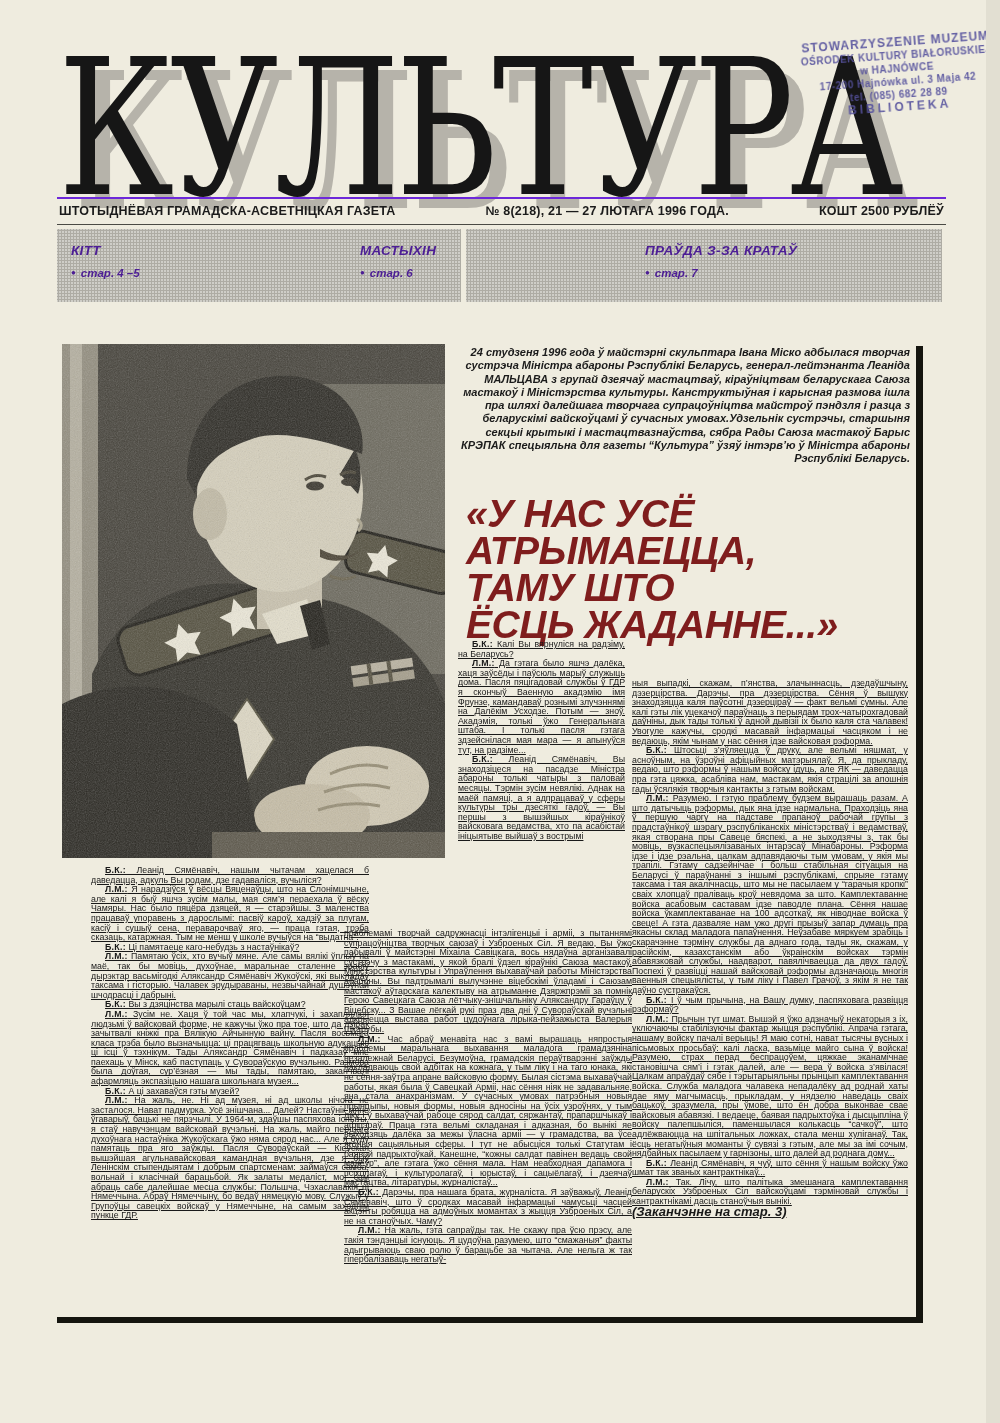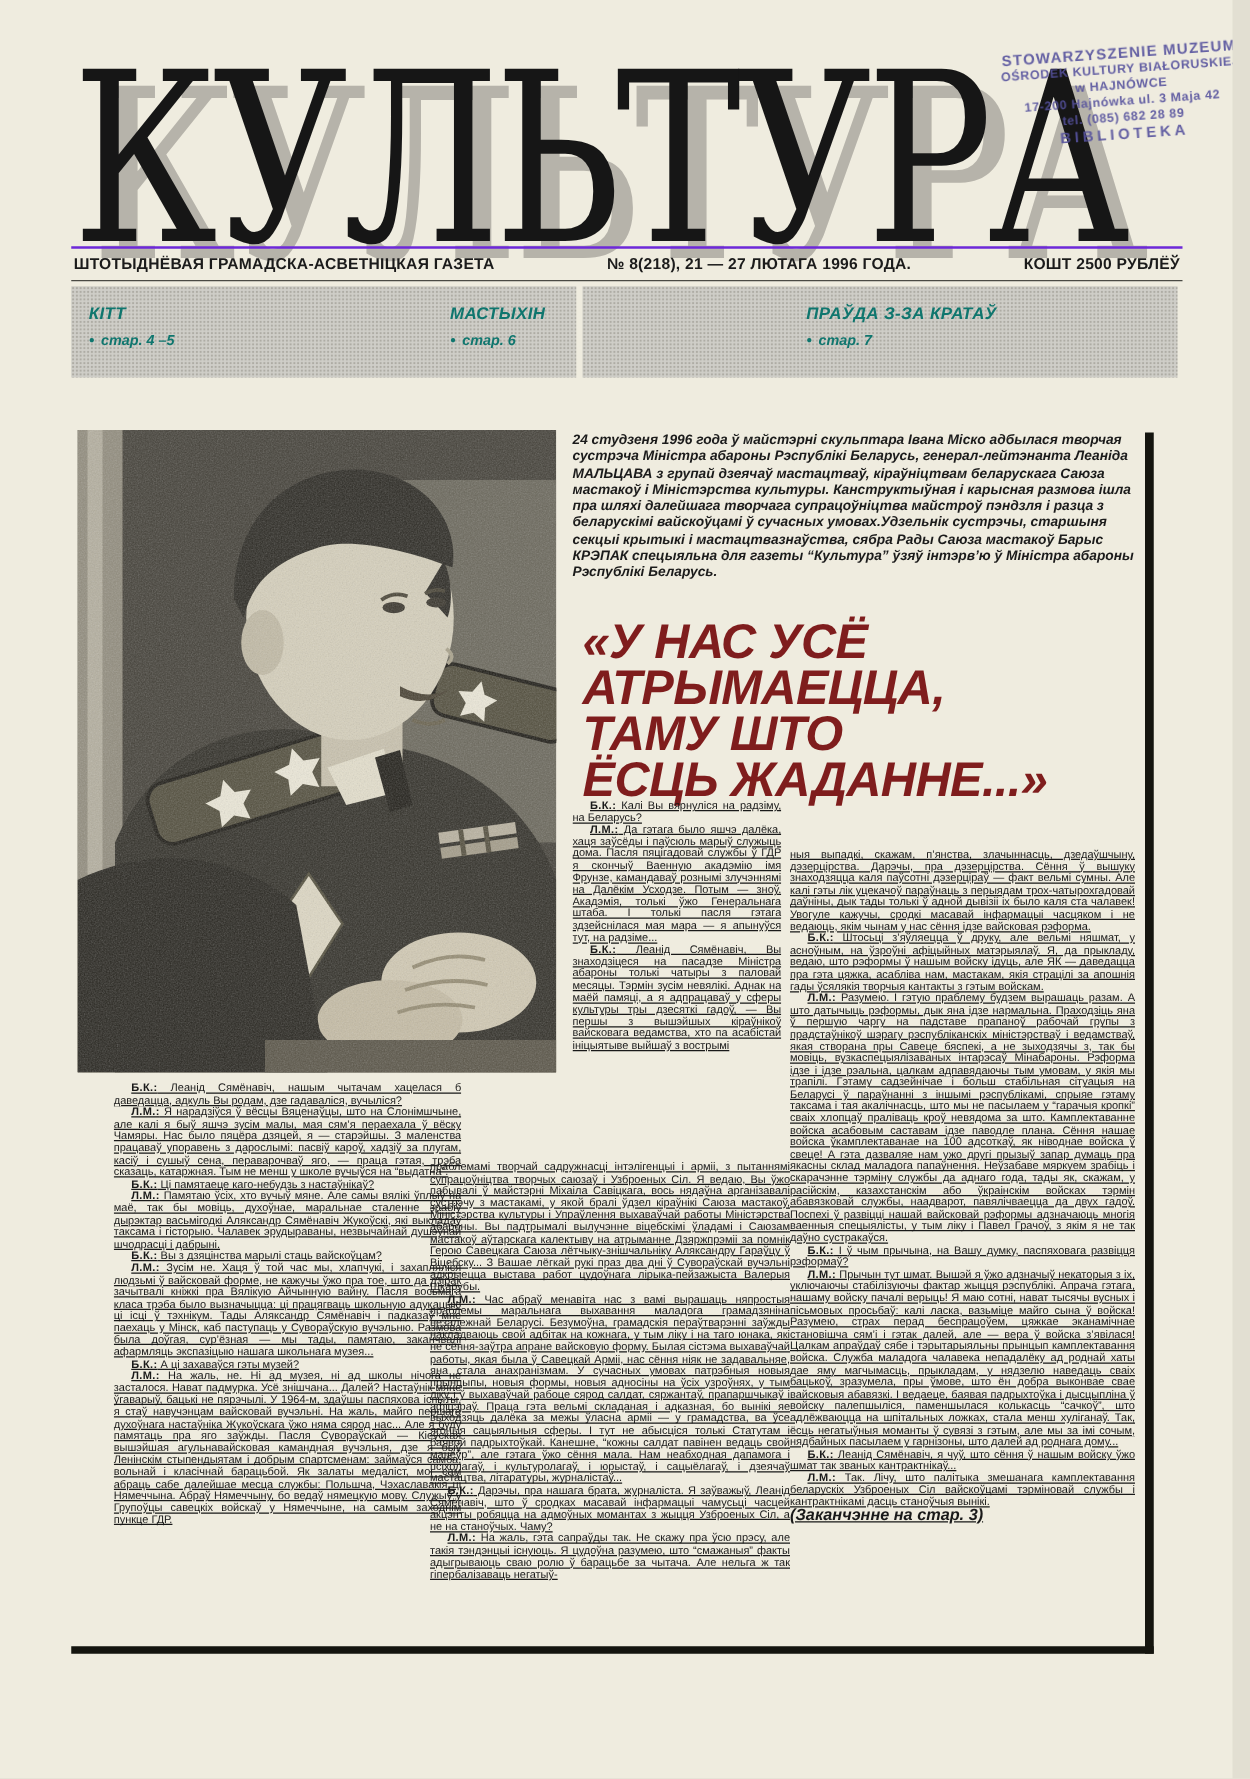--- a/index.html
+++ b/index.html
@@ -23,37 +23,37 @@
             justify-content:space-between;align-items:baseline;
             border-top:2px solid #6d28d9;border-bottom:1px solid #4a4a44;
             padding:5px 2px 6px 2px;font-weight:bold;font-size:12.5px;letter-spacing:.2px;}
 
   
   .teaser-box{position:absolute;top:229px;height:73px;background-color:#cfcec8;
               background-image:radial-gradient(#aeaca4 1px, rgba(0,0,0,0) 1.2px);
               background-size:3px 3px;}
   .teaser-box.b1{left:57px;width:404px;}
   .teaser-box.b2{left:466px;width:476px;}
-  .teaser{position:absolute;top:243px;font-style:italic;font-weight:bold;color:#0f766e;}
+  .teaser{position:absolute;top:243px;font-style:italic;font-weight:bold;color:#4c1d95;}
   .teaser .t-title{font-size:13.5px;letter-spacing:.3px;}
   .teaser .t-page{margin-top:9px;font-size:11.5px;}
   .teaser .t-bullet{font-size:8px;vertical-align:2px;margin-right:5px;}
   .teaser.p1{left:71px;} .teaser.p2{left:360px;} .teaser.p3{left:645px;}
 
   
   .frame-right{position:absolute;left:916px;top:346px;width:7px;height:977px;background:#15150f;}
   .frame-bottom{position:absolute;left:57px;top:1317px;width:866px;height:6px;background:#15150f;}
 
   
   .photo{position:absolute;left:62px;top:344px;width:383px;height:514px;}
   .photo svg{display:block;}
 
   
   .intro{position:absolute;left:458px;top:346px;width:452px;margin:0;
-         font-weight:bold;font-style:italic;font-size:11px;line-height:13.3px;text-align:left;}
+         font-weight:bold;font-style:italic;font-size:11px;line-height:13.3px;text-align:right;}
   .headline{position:absolute;left:454px;top:483px;margin:12px;font-weight:bold;font-style:italic;
             font-size:39px;line-height:37px;letter-spacing:-.5px;color:#7f1d1d;}
 
   
   .col{position:absolute;text-align:justify;font-size:8.8px;line-height:9.6px;color:#191919;}
   .col p{margin:0;text-indent:14px;text-decoration:underline;}
   .col p.cont{text-indent:0;margin-top:41px;}
   .col b{letter-spacing:.3px;}
   .col-n1{left:458px;top:640px;width:167px;height:252px;overflow:hidden;}
   .col-a {left:62px; top:866px;width:278px;height:452px;overflow:hidden;margin-left:29px;}

